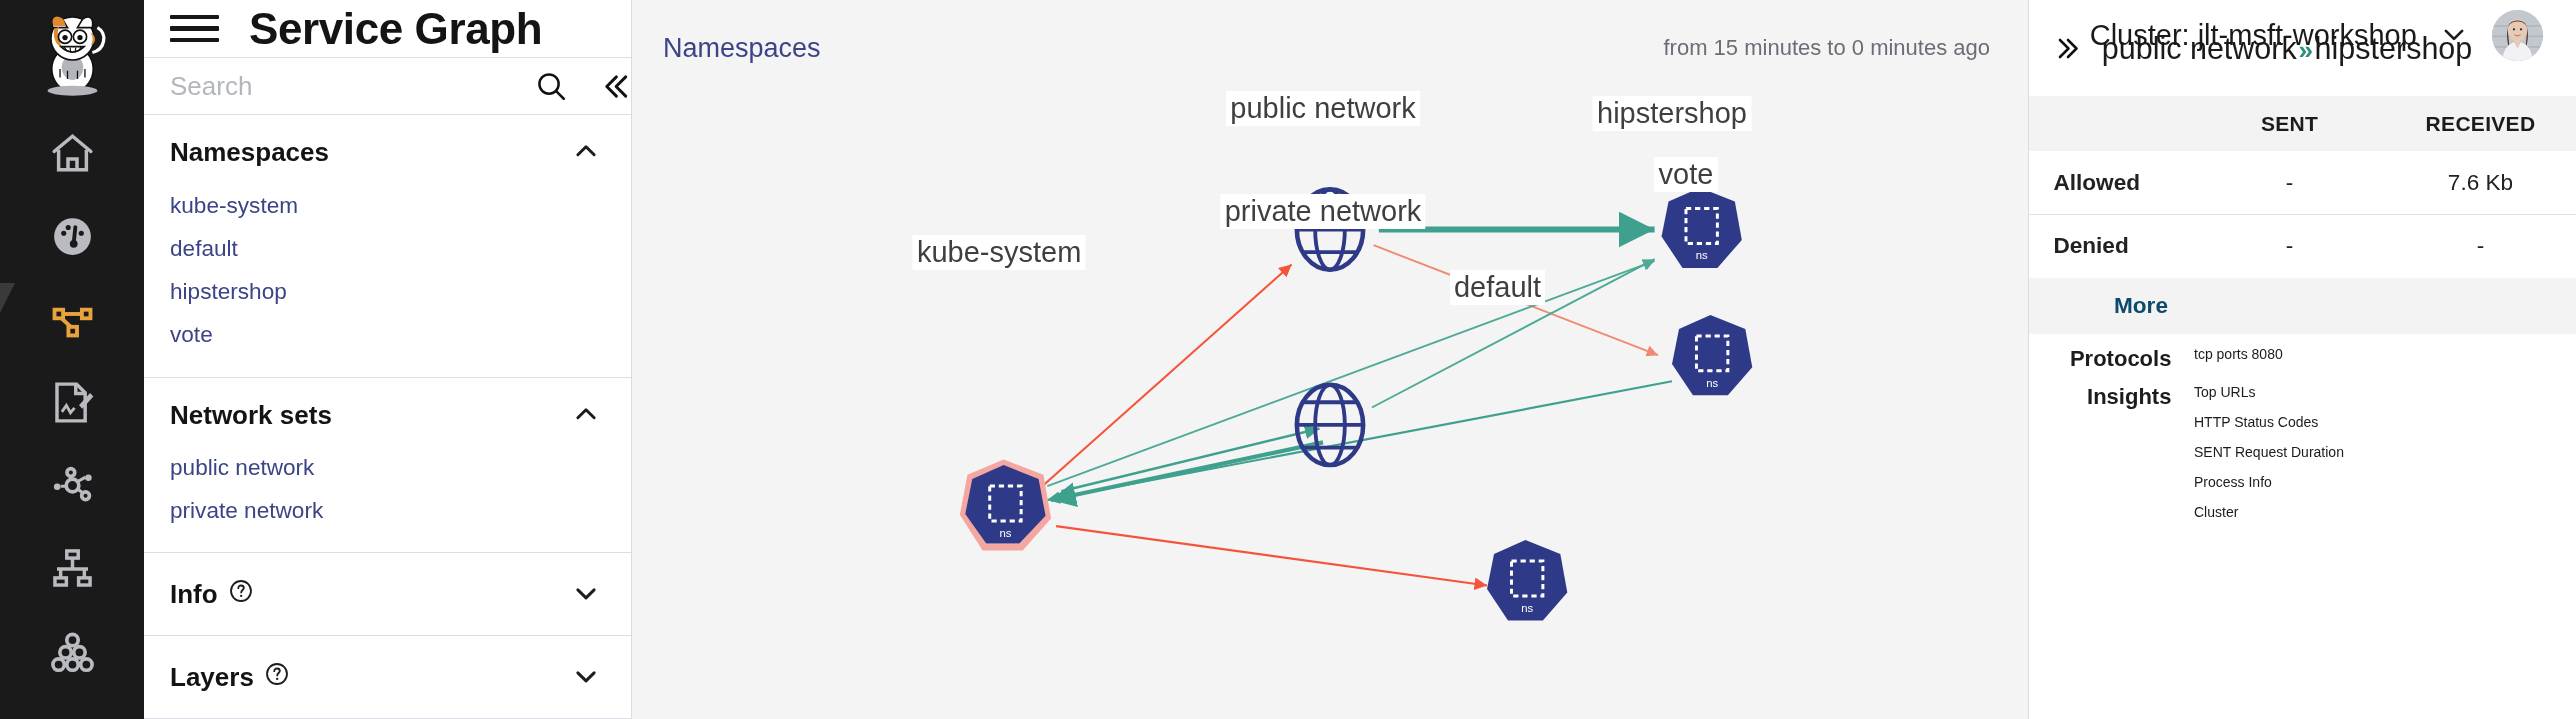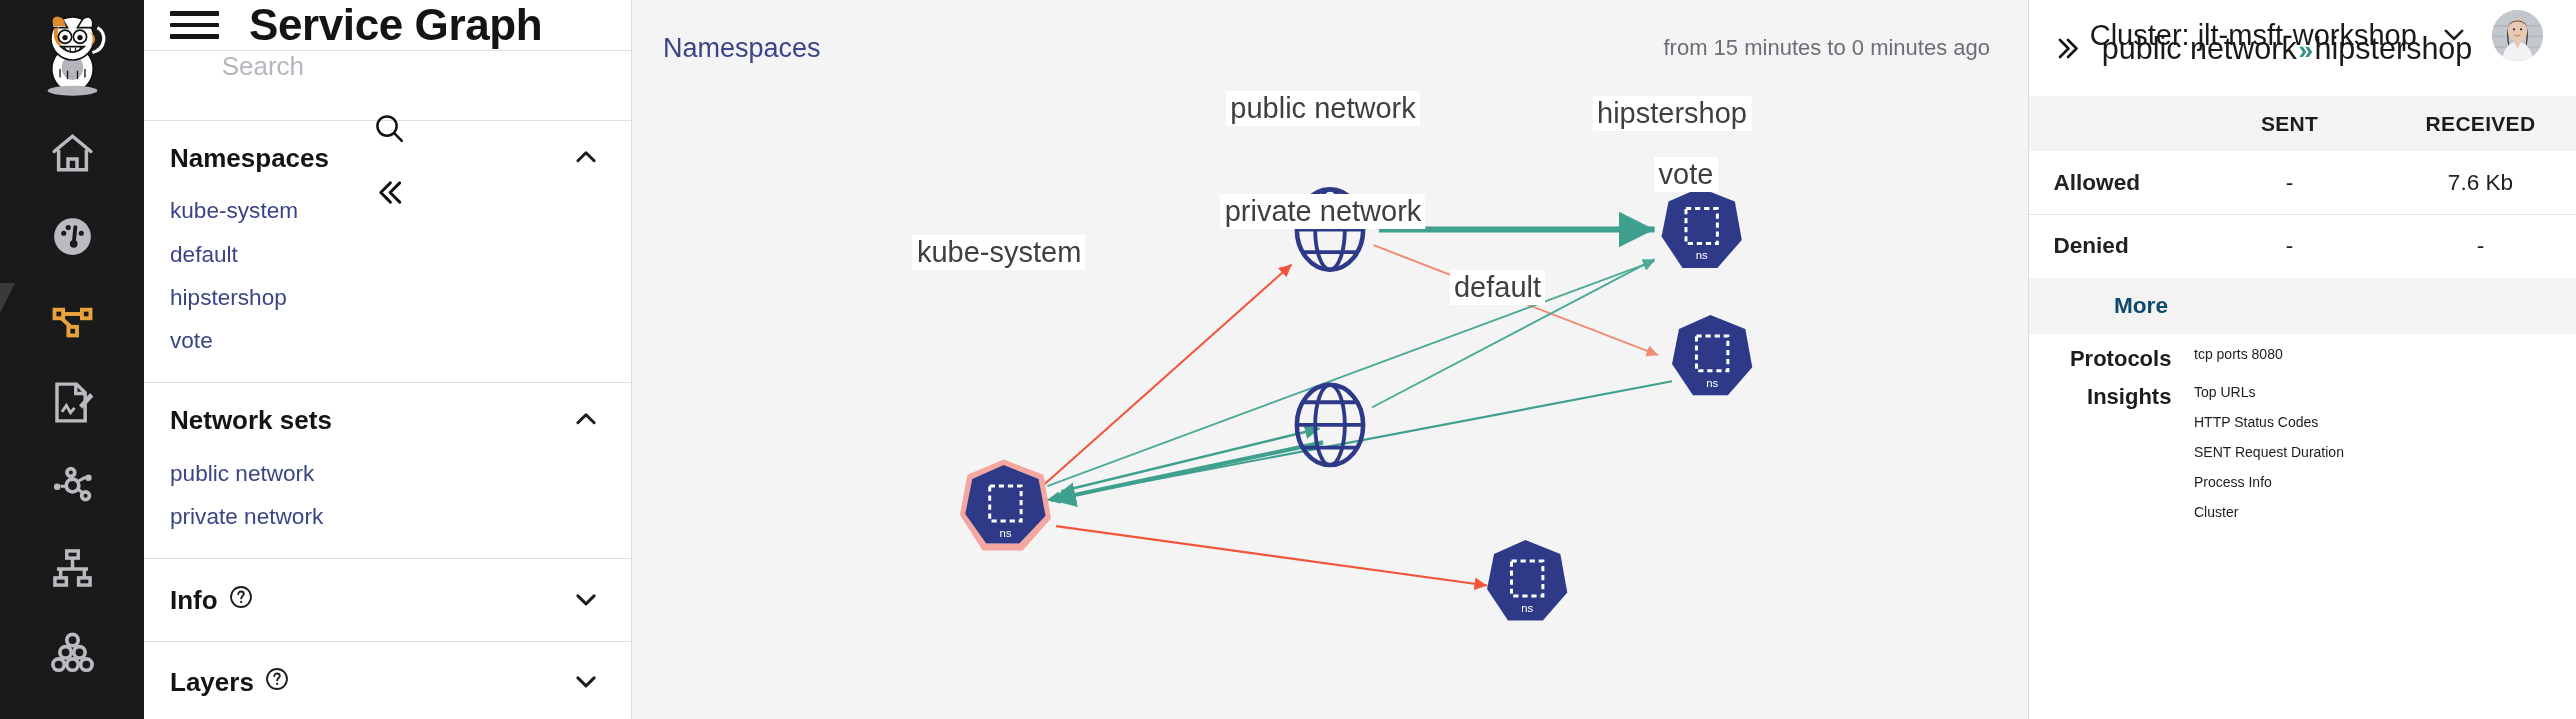--- a/index.html
+++ b/index.html
@@ -36,21 +36,21 @@
     width: 488px; flex: 0 0 488px; height: 719px; background: #fff;
     border-right: 0.9px solid #d9dce3; display: flex; flex-direction: column;
   }
   .sp-header { height: 70px; display: flex; align-items: center; padding-left: 26px; gap: 30px; }
   .hamburger { width: 49px; height: 38px; display:flex; flex-direction: column; justify-content: space-between; cursor: pointer; padding: 5.2px 0; }
   .hamburger span { display:block; height: 4.4px; background: #161616; border-radius: 0.9px; }
   .app-title { font-size: 44px; font-weight: 700; color: #141414; letter-spacing: -0.4px; white-space: nowrap; }
 
   .search-row {
     height: 71px; border-top: 0.9px solid #dcdfe5; border-bottom: 0.9px solid #dcdfe5;
-    display: flex; align-items: center; padding: 0 22.6px 0 26px; gap: 29px; flex-direction: column;
+    display: flex; align-items: center; padding: 0 22.6px 0 26px; gap: 29px;
   }
   .search-input {
     flex: 1; border: none; outline: none; font-size: 26px; color: #333;
     font-family: "Liberation Sans", sans-serif; background: transparent;
   }
   .search-input::placeholder { color: #b3b6bd; }
   .icon-btn { cursor: pointer; display: flex; align-items: center; justify-content: center; }
 
   .sp-section { border-bottom: 0.9px solid #dcdfe5; }
   .sp-section-head {

